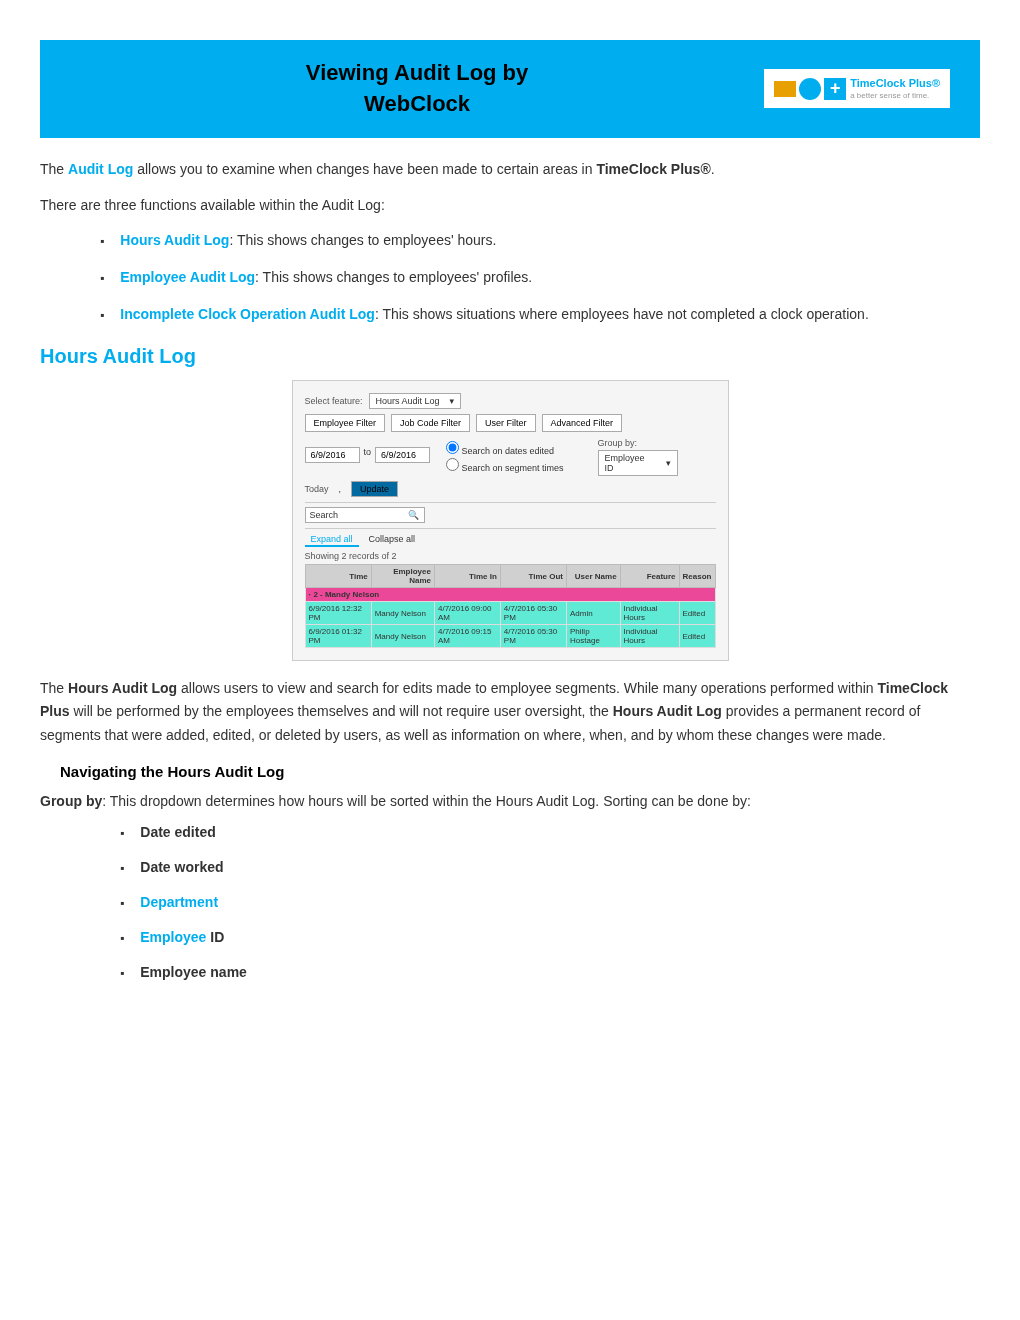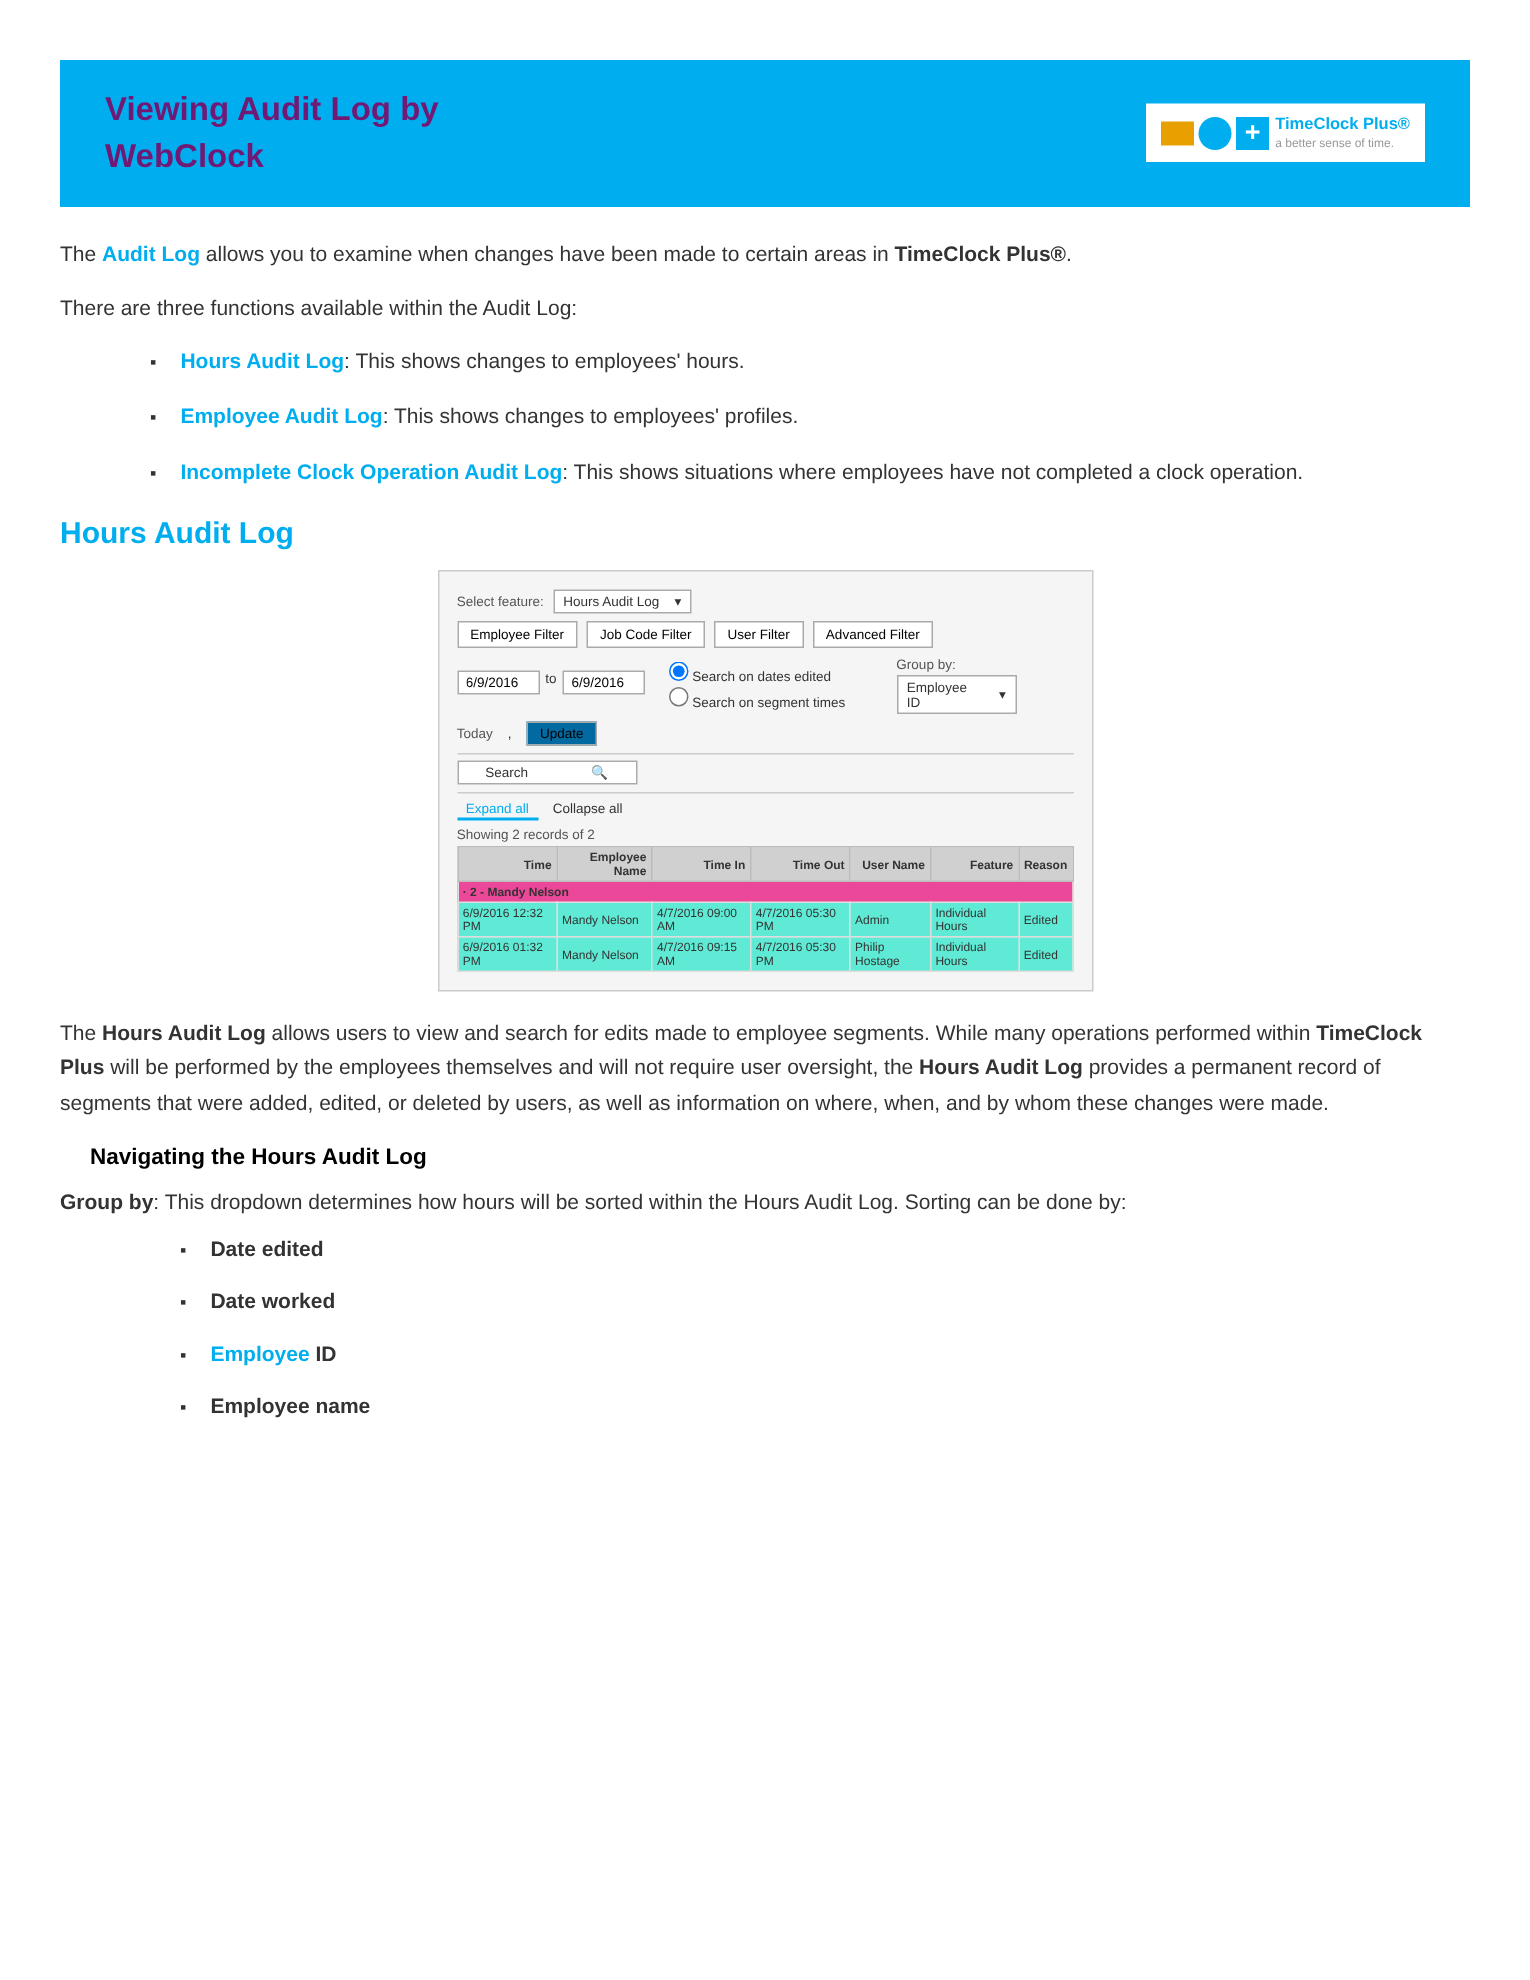--- a/index.html
+++ b/index.html
@@ -15,23 +15,24 @@
     
     .page-header {
       background: #00AEEF;
       display: flex;
       align-items: center;
       justify-content: space-between;
       padding: 18px 30px;
       margin: 40px 40px 0 40px;
     }
     .header-title {
-      color: #701a75;
+      color: #000000;
       font-size: 22px;
       font-weight: bold;
+      text-align: center;
       flex: 1;
       line-height: 1.4;
     }
     .logo-box {
       background: #fff;
       padding: 8px 10px;
       display: flex;
       align-items: center;
       gap: 4px;
       min-width: 100px;
@@ -190,21 +191,21 @@
       flex-direction: column;
       gap: 2px;
       font-size: 9px;
     }
     .ss-search-bar {
       display: flex;
       align-items: center;
       gap: 4px;
       border: 1px solid #aaa;
       background: #fff;
-      padding: 2px 18px;
+      padding: 2px 4px;
       width: 120px;
       font-size: 9px;
     }
     .ss-divider {
       border-top: 1px solid #ccc;
       margin: 4px 0;
     }
     .ss-tabs {
       display: flex;
       gap: 4px;
@@ -426,20 +427,24 @@
     <li>
       <span></span>
       <strong>Date edited</strong>
     </li>
     <li>
       <span></span>
       <strong>Date worked</strong>
     </li>
     <li>
       <span></span>
+      <span class="accent"><strong>Department</strong></span>
+    </li>
+    <li>
+      <span></span>
       <span><span class="accent"><strong>Employee</strong></span> <strong>ID</strong></span>
     </li>
     <li>
       <span></span>
       <strong>Employee name</strong>
     </li>
   </ul>
 
 </div>
 

